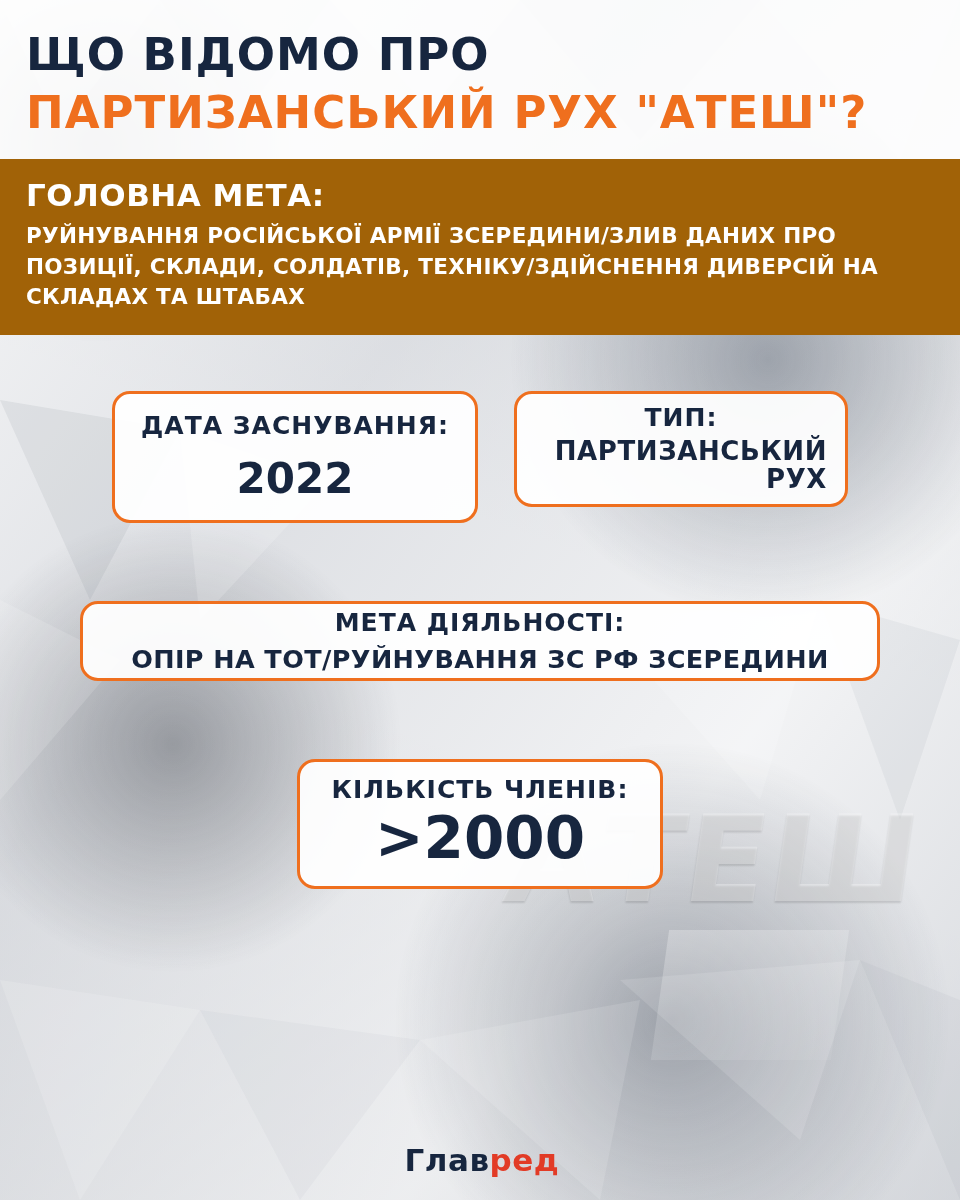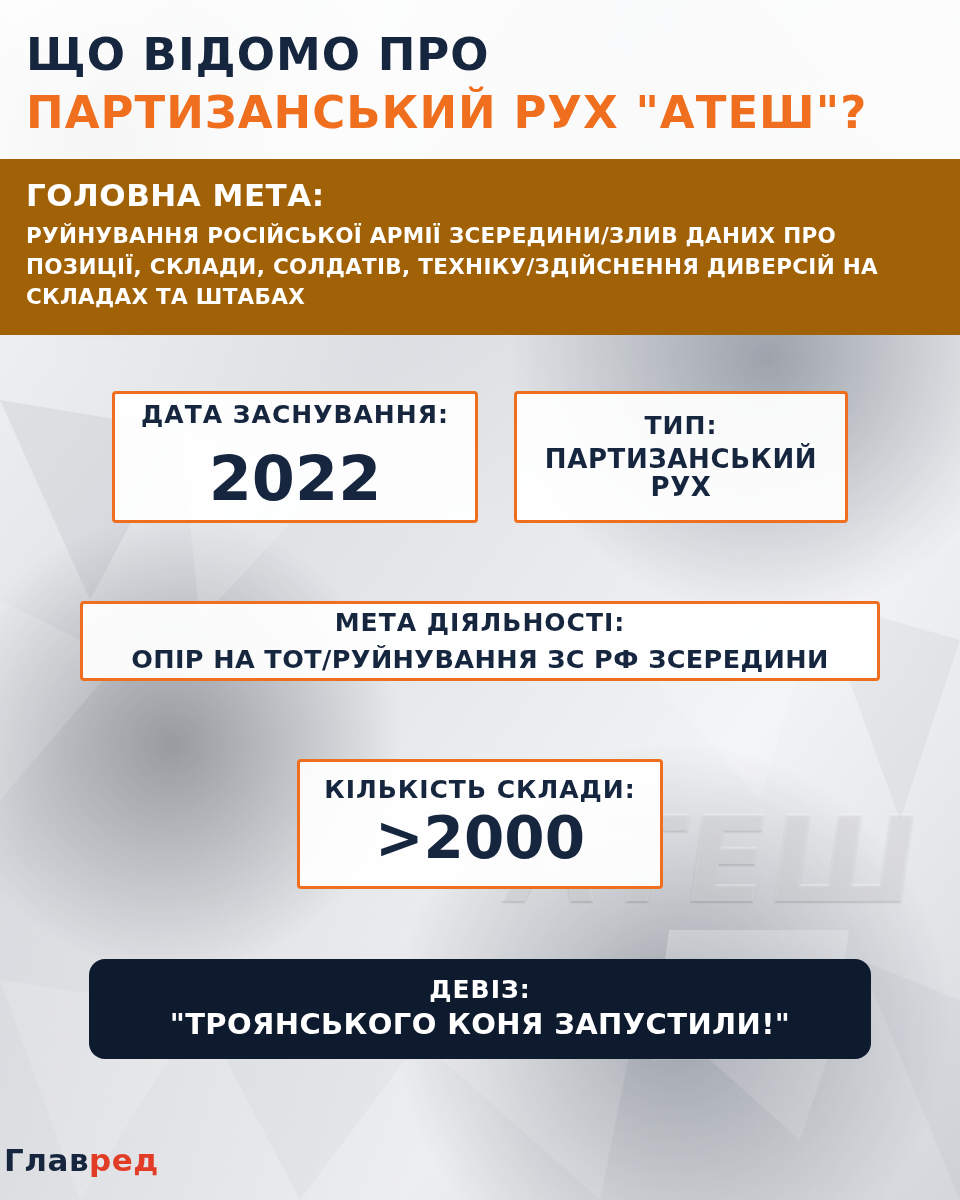--- a/index.html
+++ b/index.html
@@ -113,21 +113,21 @@
     padding: 0 0 0 0;
   }
   .row {
     display: flex;
     justify-content: center;
     gap: 36px;
   }
   .card {
     background: rgba(255,255,255,0.93);
     border: 3px solid #ef6f1e;
-    border-radius: 4px;
+    border-radius: 18px;
     box-sizing: border-box;
     display: flex;
     flex-direction: column;
     align-items: center;
     justify-content: center;
     text-align: center;
     padding: 12px 18px;
   }
   .card .c-label {
     font-family: "DejaVu Sans", sans-serif;
@@ -139,22 +139,22 @@
   }
   .card .c-value {
     font-family: "DejaVu Sans", sans-serif;
     color: #17263f;
     font-weight: 700;
     line-height: 1.1;
   }
 
   .row-1 { margin-top: 56px; }
   .card-founded { width: 366px; height: 132px; }
-  .card-founded .c-value { font-size: 62px; margin-top: 15px; }
-  .card-type { width: 334px; height: 132px; }
+  .card-founded .c-value { font-size: 42px; margin-top: 15px; }
+  .card-type { width: 334px; height: 116px; text-align: right; }
   .card-type .c-value { font-size: 26px; margin-top: 4px; letter-spacing: 0.6px; }
 
   .row-2 { margin-top: 78px; }
   .card-purpose { width: 800px; height: 80px; }
   .card-purpose .c-value { font-size: 25.5px; margin-top: 7px; letter-spacing: 0.4px; }
 
   .row-3 { margin-top: 78px; }
   .card-members { width: 366px; height: 130px; }
   .card-members .c-value { font-size: 58px; margin-top: 2px; }
 
@@ -169,21 +169,21 @@
   }
   .card-motto .c-label { color: #ffffff; font-size: 25px; }
   .card-motto .c-value { color: #ffffff; font-size: 29px; margin-top: 4px; letter-spacing: 0.4px; }
 
   
   .footer {
     position: absolute;
     left: 4px;
     right: 0;
     bottom: 22px;
-    text-align: left;
+    text-align: center;
   }
   .logo {
     font-family: "DejaVu Sans", sans-serif;
     font-size: 31px;
     font-weight: 700;
     letter-spacing: 0.5px;
     display: inline-block;
   }
   .logo .a { color: #17263f; }
   .logo .b { color: #e23b26; }
@@ -244,31 +244,25 @@
 
     <div class="row row-2">
       <div class="card card-purpose">
         <div class="c-label">МЕТА ДІЯЛЬНОСТІ:</div>
         <div class="c-value">ОПІР НА ТОТ/РУЙНУВАННЯ ЗС РФ ЗСЕРЕДИНИ</div>
       </div>
     </div>
 
     <div class="row row-3">
       <div class="card card-members">
-        <div class="c-label">КІЛЬКІСТЬ СКЛАДИ:</div>
+        <div class="c-label">КІЛЬКІСТЬ ЧЛЕНІВ:</div>
         <div class="c-value">&gt;2000</div>
       </div>
     </div>
 
-    <div class="row row-4">
-      <div class="card card-motto">
-        <div class="c-label">ДЕВІЗ:</div>
-        <div class="c-value">"ТРОЯНСЬКОГО КОНЯ ЗАПУСТИЛИ!"</div>
-      </div>
-    </div>
 
   </div>
 
   <div class="footer">
     <span class="logo"><span class="a">Глав</span><span class="b">ред</span></span>
   </div>
 
 </div>
 
 </body></html>

